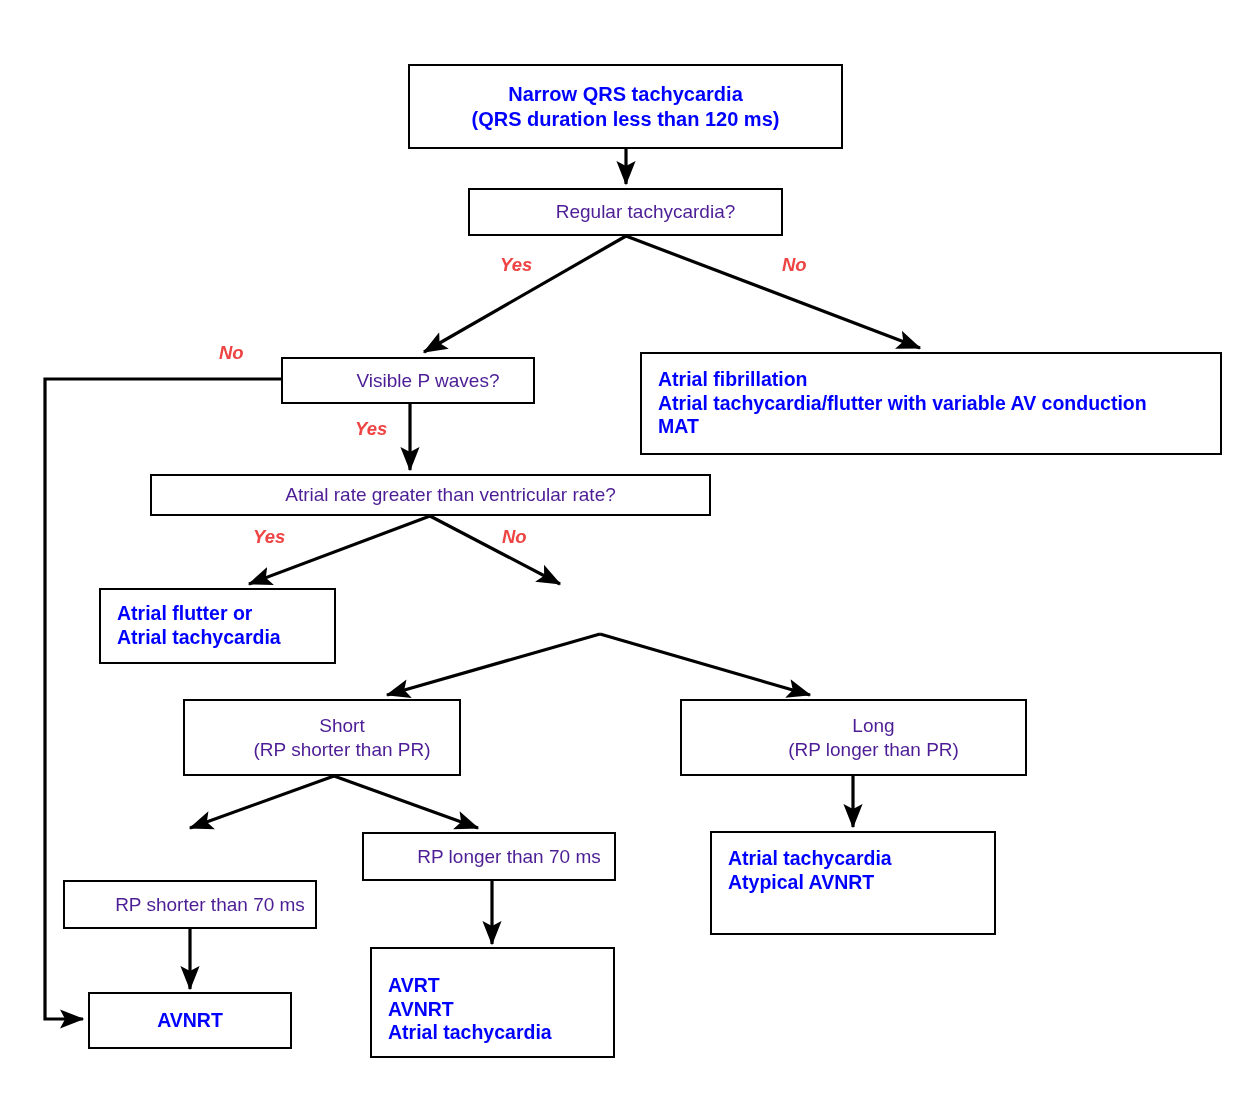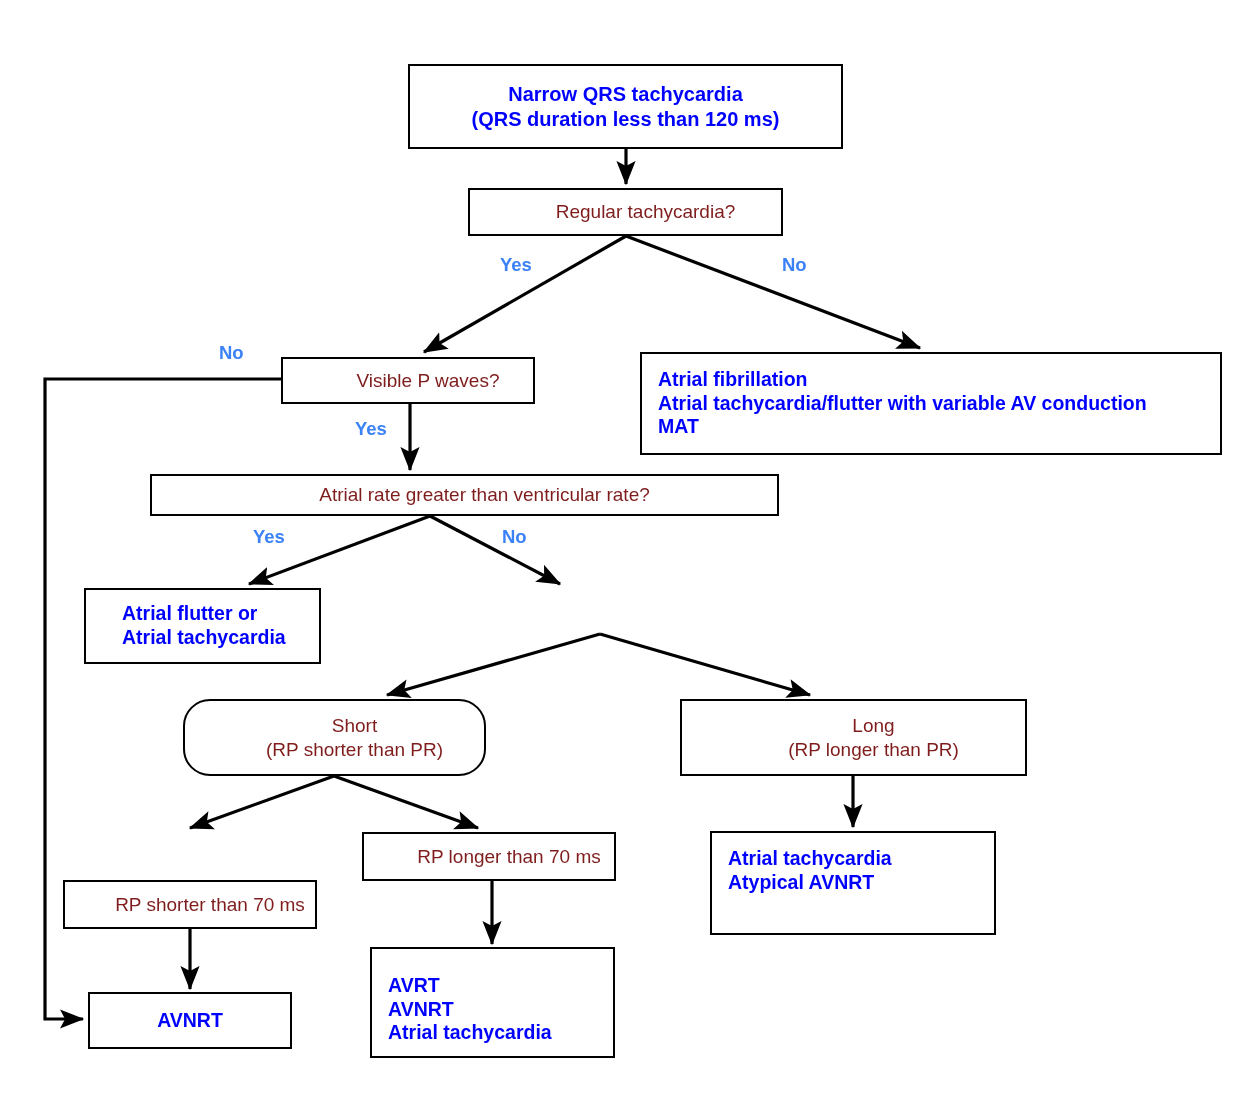--- a/index.html
+++ b/index.html
@@ -32,32 +32,33 @@
     justify-content: center;
     z-index: 2;
   }
   .node.center { align-items: center; text-align: center; }
   .node.left   { align-items: flex-start; text-align: left; }
   .node .line {
     display: block;
     white-space: nowrap;
     line-height: 1.22;
   }
-  .node.q { color: #7f1d1d; font-weight: 400; font-size: 19px; padding-left: 40px; }
+  .node.q { color: #4c1d95; font-weight: 400; font-size: 19px; padding-left: 40px; }
   .node.dx { color: #0000ff; font-weight: bold; font-size: 19.5px; }
   .node.left .line { padding-left: 16px; }
   .node.dx.topbox { font-size: 20px; }
   .edge-label {
     position: absolute;
     font-family: "Liberation Sans", sans-serif;
     font-size: 18.5px;
     font-weight: bold;
-    color: #3b82f6;
+    color: #ef4444;
     white-space: nowrap;
     z-index: 3;
+    font-style: italic;
   }
 </style>
 </head>
 <body>
 
 <div id="canvas">
 
   <svg id="edges" viewBox="0 0 1236 1101" width="1236" height="1101">
     <defs>
       <marker id="arrow" markerWidth="9" markerHeight="9" refX="7.2" refY="3.4" orient="auto" markerUnits="strokeWidth">
@@ -108,31 +109,31 @@
   <div class="node q center" style="left:281px; top:357px; width:254px; height:47px;">
     <span class="line">Visible P waves?</span>
   </div>
 
   <div class="node dx left" style="left:640px; top:352px; width:582px; height:103px;">
     <span class="line">Atrial fibrillation</span>
     <span class="line">Atrial tachycardia/flutter with variable AV conduction</span>
     <span class="line">MAT</span>
   </div>
 
-  <div class="node q center" style="left:150px; top:474px; width:629px; height:42px;">
+  <div class="node q center" style="left:150px; top:474px; width:561px; height:42px;">
     <span class="line">Atrial rate greater than ventricular rate?</span>
   </div>
 
-  <div class="node dx left" style="left:84px; top:588px; width:237px; height:76px;padding-left:20px;">
+  <div class="node dx left" style="left:99px; top:588px; width:237px; height:76px;">
     <span class="line">Atrial flutter or</span>
     <span class="line">Atrial tachycardia</span>
   </div>
 
 
-  <div class="node q center" style="left:183px; top:699px; width:303px; height:77px;border-radius:27px;">
+  <div class="node q center" style="left:183px; top:699px; width:278px; height:77px;">
     <span class="line">Short</span>
     <span class="line">(RP shorter than PR)</span>
   </div>
 
   <div class="node q center" style="left:680px; top:699px; width:347px; height:77px;">
     <span class="line">Long</span>
     <span class="line">(RP longer than PR)</span>
   </div>
 
   <div class="node q center" style="left:63px; top:880px; width:254px; height:49px;">

